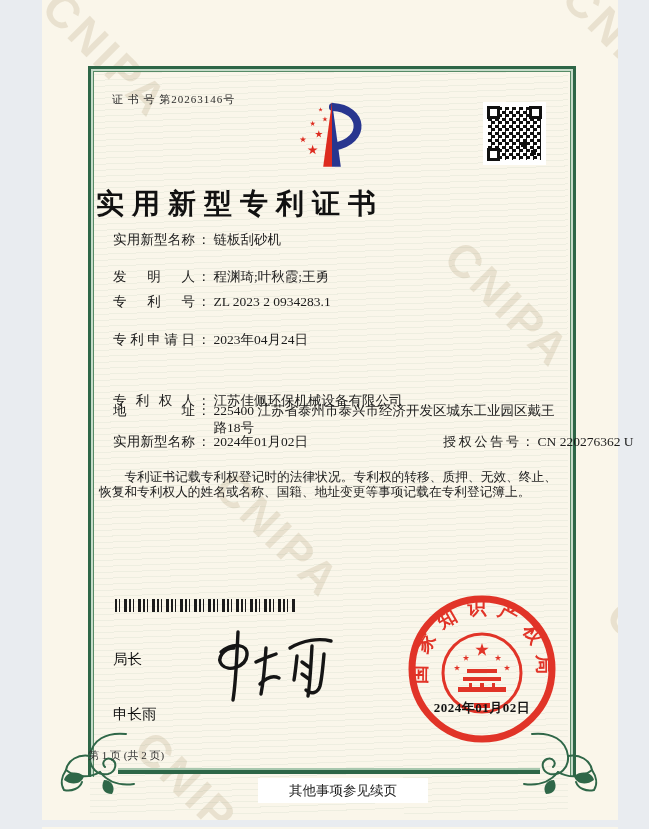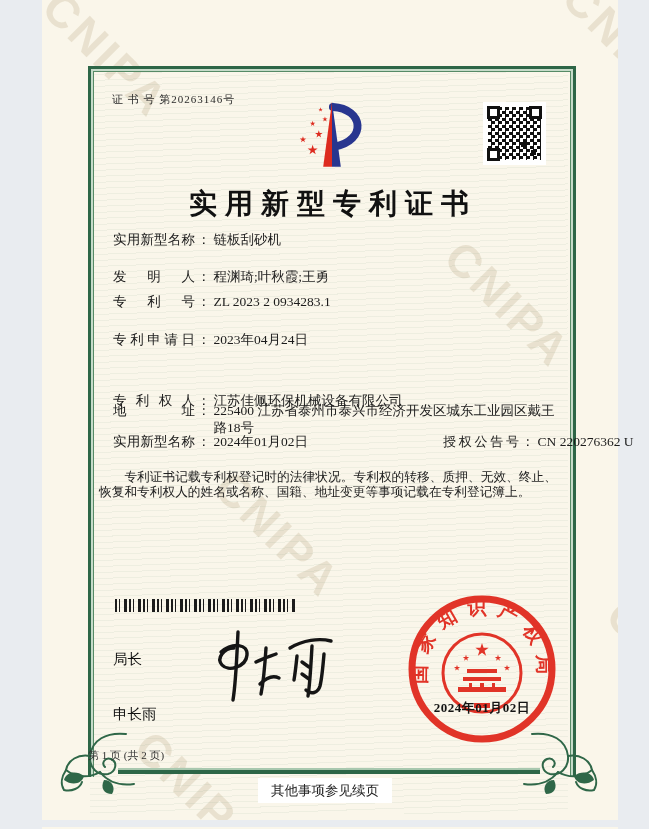--- a/index.html
+++ b/index.html
@@ -27,21 +27,21 @@
   .corner-l{left:56px;top:726px;}
   .corner-r{left:522px;top:726px;transform:scaleX(-1);}
   .cert-number{position:absolute;left:112px;top:92px;font-size:11px;color:#2a2a2a;letter-spacing:1px;}
   .logo{position:absolute;left:288px;top:96px;width:88px;height:80px;}
   .qr{position:absolute;left:483px;top:102px;width:63px;height:63px;background:#fff;padding:0;}
   .qr-inner{position:absolute;left:5px;top:5px;width:53px;height:53px;
       background:conic-gradient(#111 25%,transparent 0 50%,#111 0 75%,transparent 0) 0 0/7px 7px;}
   .qr-marker{position:absolute;width:13px;height:13px;border:3px solid #111;background:#fff;box-sizing:border-box;}
   .qr-m-tl{left:4px;top:4px;} .qr-m-tr{right:4px;top:4px;} .qr-m-bl{left:4px;bottom:4px;}
   .qr-dot{position:absolute;width:5px;height:5px;background:#111;}
-  .title{position:absolute;left:88px;top:185px;width:482px;text-align:center;font-size:28px;
+  .title{position:absolute;left:88px;top:185px;width:482px;font-size:28px;
       font-weight:bold;letter-spacing:8px;text-indent:8px;color:#111;}
   .row{position:absolute;left:113px;font-size:13.5px;color:#1c1c1c;white-space:nowrap;font-family:Liberation Serif, serif;}
   .row .lab{display:inline-block;width:82px;text-align:justify;text-align-last:justify;vertical-align:top;}
   .row .col{display:inline-block;margin:0 3px 0 2px;vertical-align:top;}
   .row .val{display:inline-block;vertical-align:top;white-space:normal;width:352px;line-height:17px;}
   .r1{top:231px;} .r2{top:268px;} .r3{top:293px;} .r4{top:331px;} .r5{top:392px;} .r6{top:402px;}
   .r7{top:433px;}
   .grant2{position:absolute;left:330px;top:0;font-size:13.5px;white-space:nowrap;}
   .grant2 .lab{width:76px;font-size:13px;}
   .paras{position:absolute;left:99px;top:470px;width:458px;font-size:12.7px;line-height:15.4px;
@@ -50,21 +50,21 @@
   .barcode{position:absolute;left:115px;top:599px;width:182px;height:13px;
       background:repeating-linear-gradient(90deg,#1c1c1c 0 2px,transparent 2px 4px,#1c1c1c 4px 5px,
       transparent 5px 9px,#1c1c1c 9px 12px,transparent 12px 14px);}
   .signer-title{position:absolute;left:113px;top:650px;font-size:14.5px;color:#111;}
   .signer-name{position:absolute;left:113px;top:676px;font-size:14.5px;color:#111;margin-top:29px;}
   .signature{position:absolute;left:200px;top:622px;width:140px;height:84px;}
   .seal{position:absolute;left:402px;top:589px;width:160px;height:160px;opacity:0.93;}
   .seal-date{position:absolute;left:414px;top:699px;width:136px;text-align:center;font-size:13px;
       font-weight:600;color:#141414;letter-spacing:0.5px;}
   .page-num{position:absolute;left:88px;top:748px;width:482px;text-align:left;font-size:11px;color:#333;}
-  .cont-note{position:absolute;left:258px;top:778px;width:134px;height:25px;line-height:25px;
+  .cont-note{position:absolute;left:258px;top:778px;width:170px;height:25px;line-height:25px;
       background:#ffffff;text-align:center;font-size:13.5px;color:#222;}
 </style>
 </head>
 <body>
 
 <div class="canvas">
   <div class="page">
 
     <div class="wm w1">CNIPA</div>
     <div class="wm w2">CNIPA</div>

